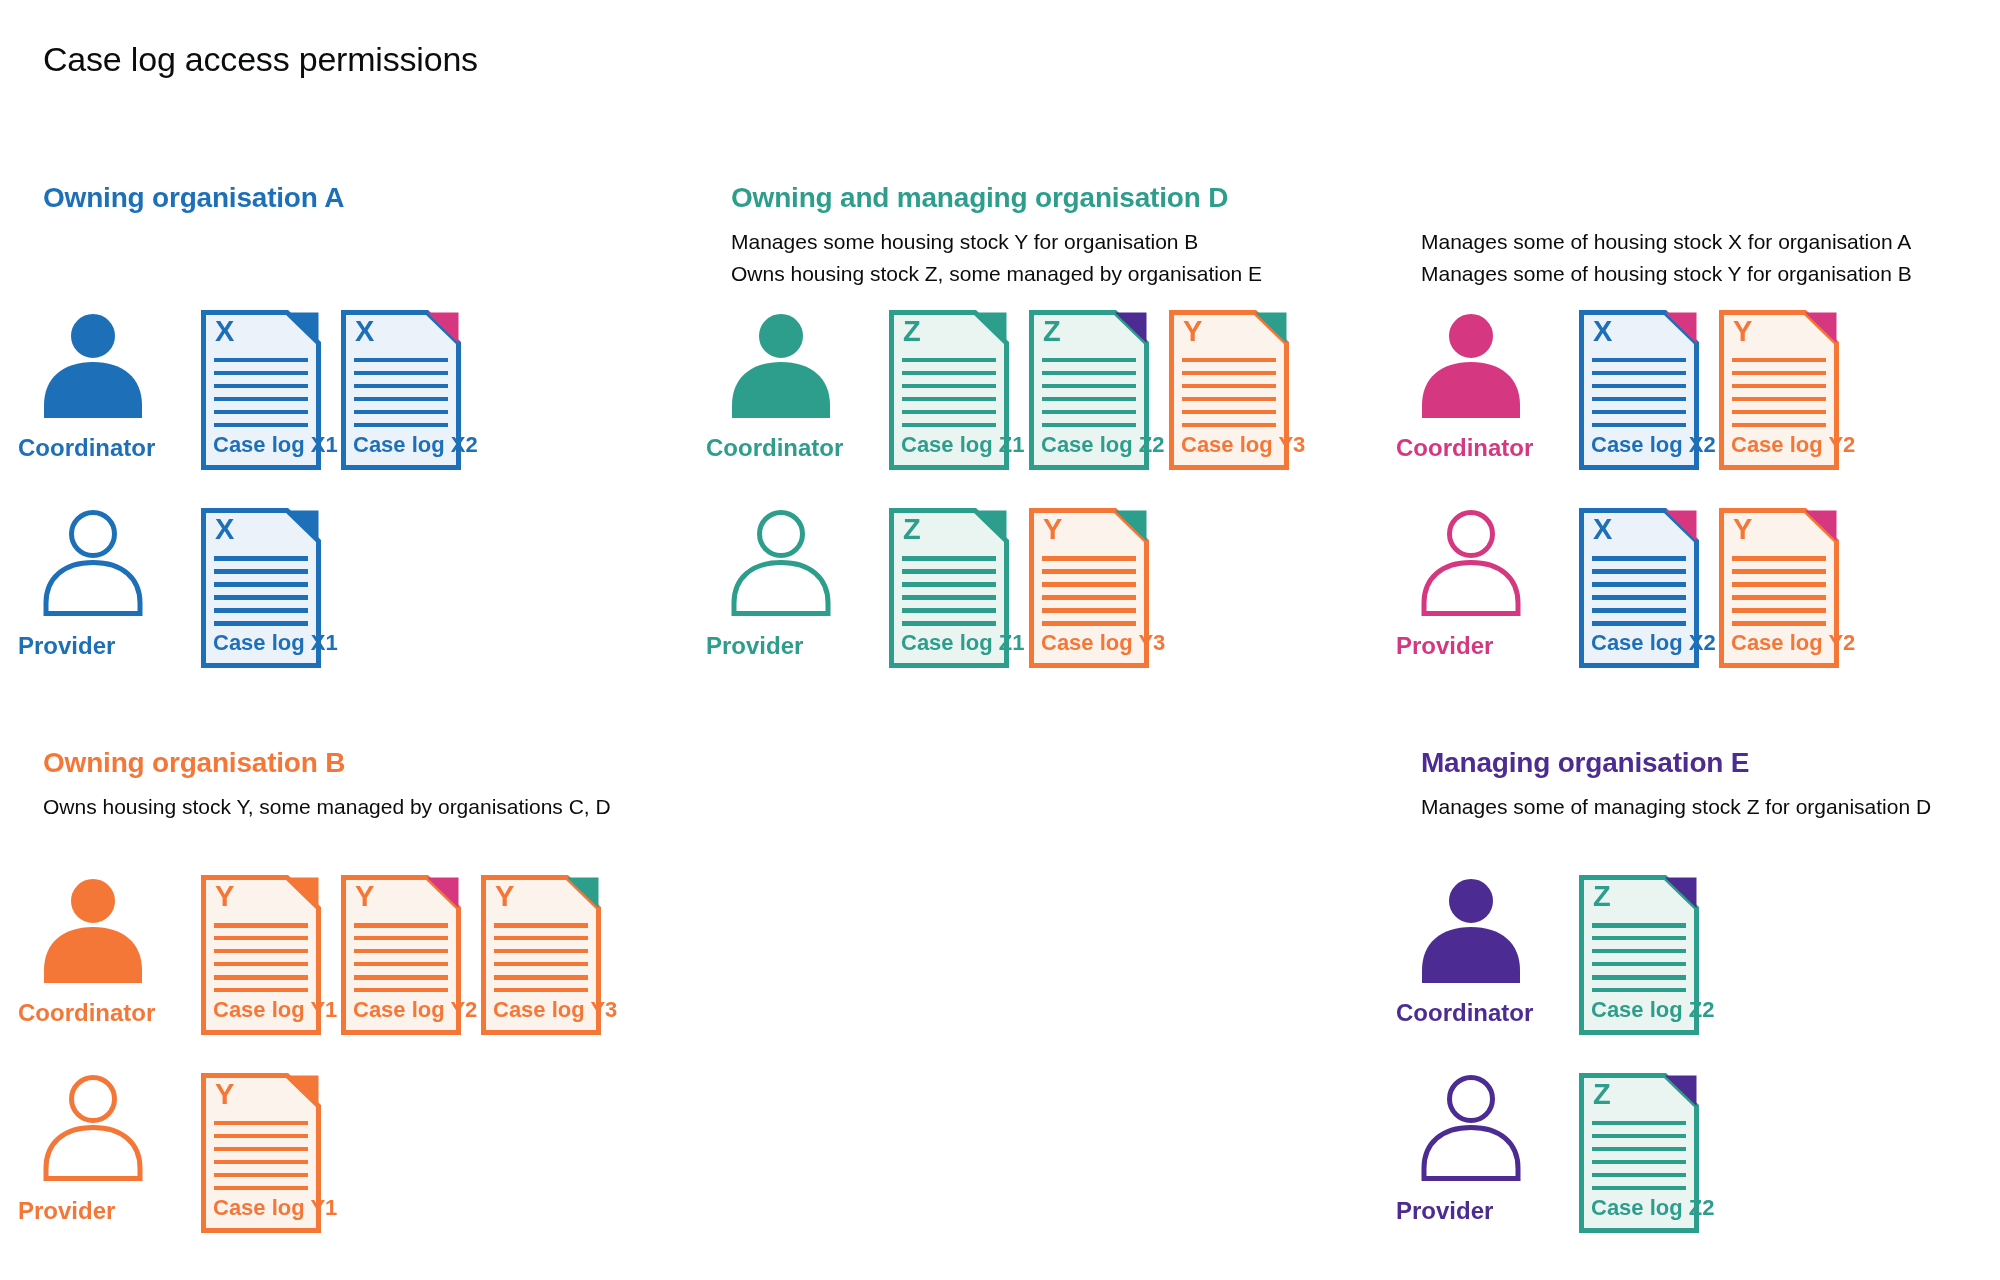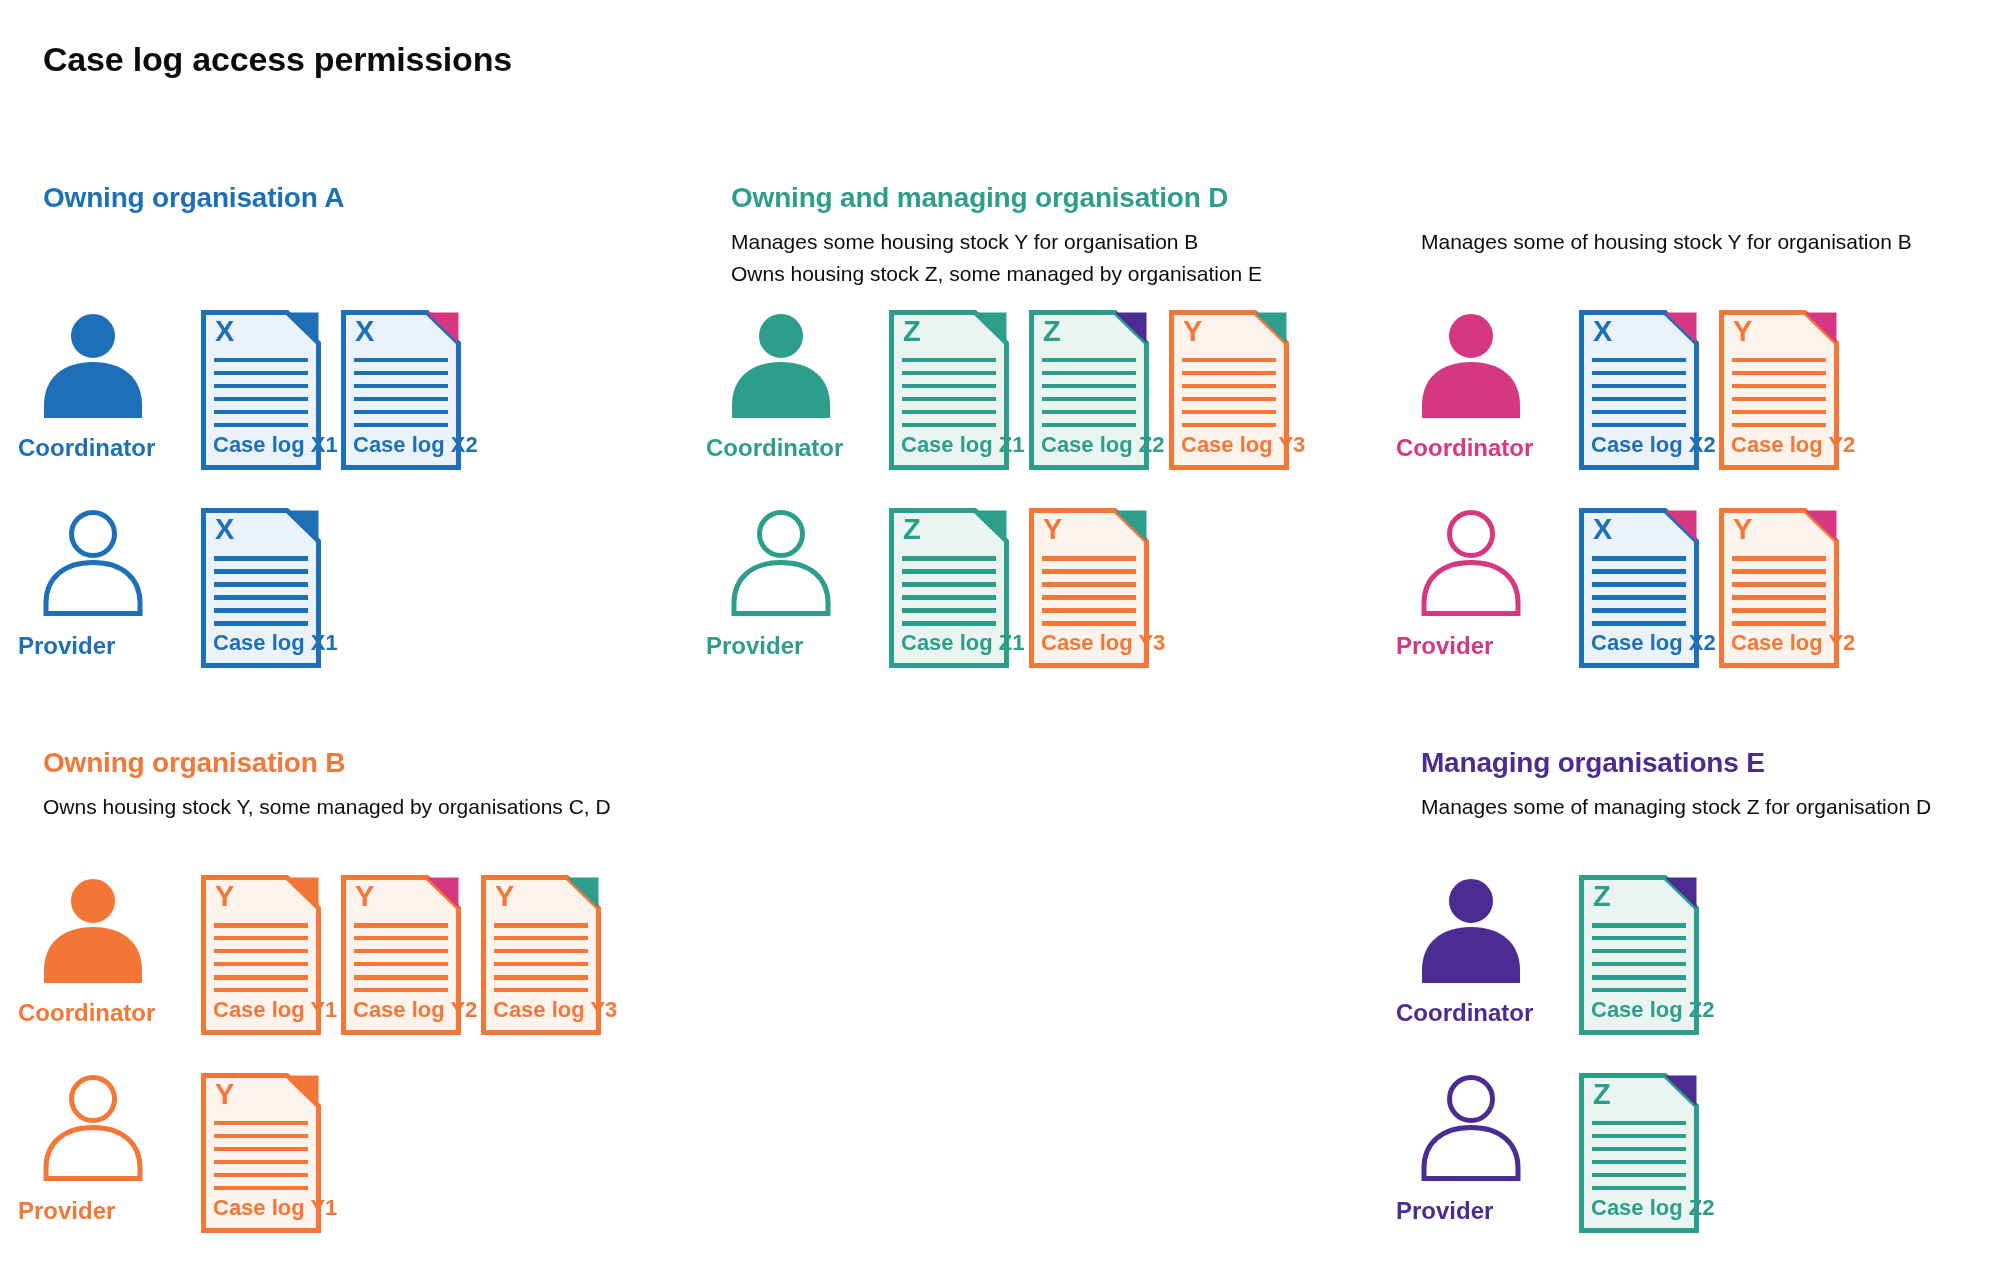--- a/index.html
+++ b/index.html
@@ -11,21 +11,21 @@
   }
   html,body{margin:0;padding:0;}
   body{
     width:2000px;height:1280px;position:relative;overflow:hidden;
     background:var(--background,#fff);
     font-family:"Liberation Sans","DejaVu Sans",sans-serif;
     color:var(--text,#0b0c0c);
   }
   .page-title{
     position:absolute;left:43px;top:40px;margin:0;
-    font-size:34px;font-weight:700;letter-spacing:-0.2px;color:var(--text);
+    font-size:34px;font-weight:400;letter-spacing:-0.2px;color:var(--text);
   }
   .org{position:absolute;width:660px;height:540px;margin-top:40px;}
   .sec-0{left:43px;top:142px;}
   .sec-1{left:731px;top:142px;}
   .sec-2{left:1421px;top:142px;}
   .sec-3{left:43px;top:707px;}
   .sec-4{left:1421px;top:707px;}
   .org-title{
     position:absolute;left:0;top:0;margin:0;
     font-size:28px;font-weight:700;letter-spacing:-0.2px;white-space:nowrap;
@@ -205,20 +205,21 @@
         <div class="doc-lines"></div>
         <span class="doc-letter">Y</span>
         <span class="doc-label">Case log Y3</span>
       </div>
     </div>
   </div>
 </section>
 
 <section class="org sec-2">
   <div class="org-sub">
+    <div>Manages some of housing stock X for organisation A</div>
     <div>Manages some of housing stock Y for organisation B</div>
   </div>
   <div class="row row-1">
     <div class="person t-pink">
       <svg class="avatar filled" width="100" height="106" viewBox="0 0 100 106" aria-hidden="true">
         <path class="p-body" d="M1,106 V93 C1,66 20,50 50,50 C80,50 99,66 99,93 V106 Z"></path>
         <circle class="p-head" cx="50" cy="24" r="24"></circle>
       </svg>
       <div class="person-label">Coordinator</div>
     </div>
@@ -333,21 +334,21 @@
         </svg>
         <div class="doc-lines"></div>
         <span class="doc-letter">Y</span>
         <span class="doc-label">Case log Y1</span>
       </div>
     </div>
   </div>
 </section>
 
 <section class="org sec-4">
-  <h2 class="org-title t-purple">Managing organisations E</h2>
+  <h2 class="org-title t-purple">Managing organisation E</h2>
   <div class="org-sub">
     <div>Manages some of managing stock Z for organisation D</div>
   </div>
   <div class="row row-1">
     <div class="person t-purple">
       <svg class="avatar filled" width="100" height="106" viewBox="0 0 100 106" aria-hidden="true">
         <path class="p-body" d="M1,106 V93 C1,66 20,50 50,50 C80,50 99,66 99,93 V106 Z"></path>
         <circle class="p-head" cx="50" cy="24" r="24"></circle>
       </svg>
       <div class="person-label">Coordinator</div>

